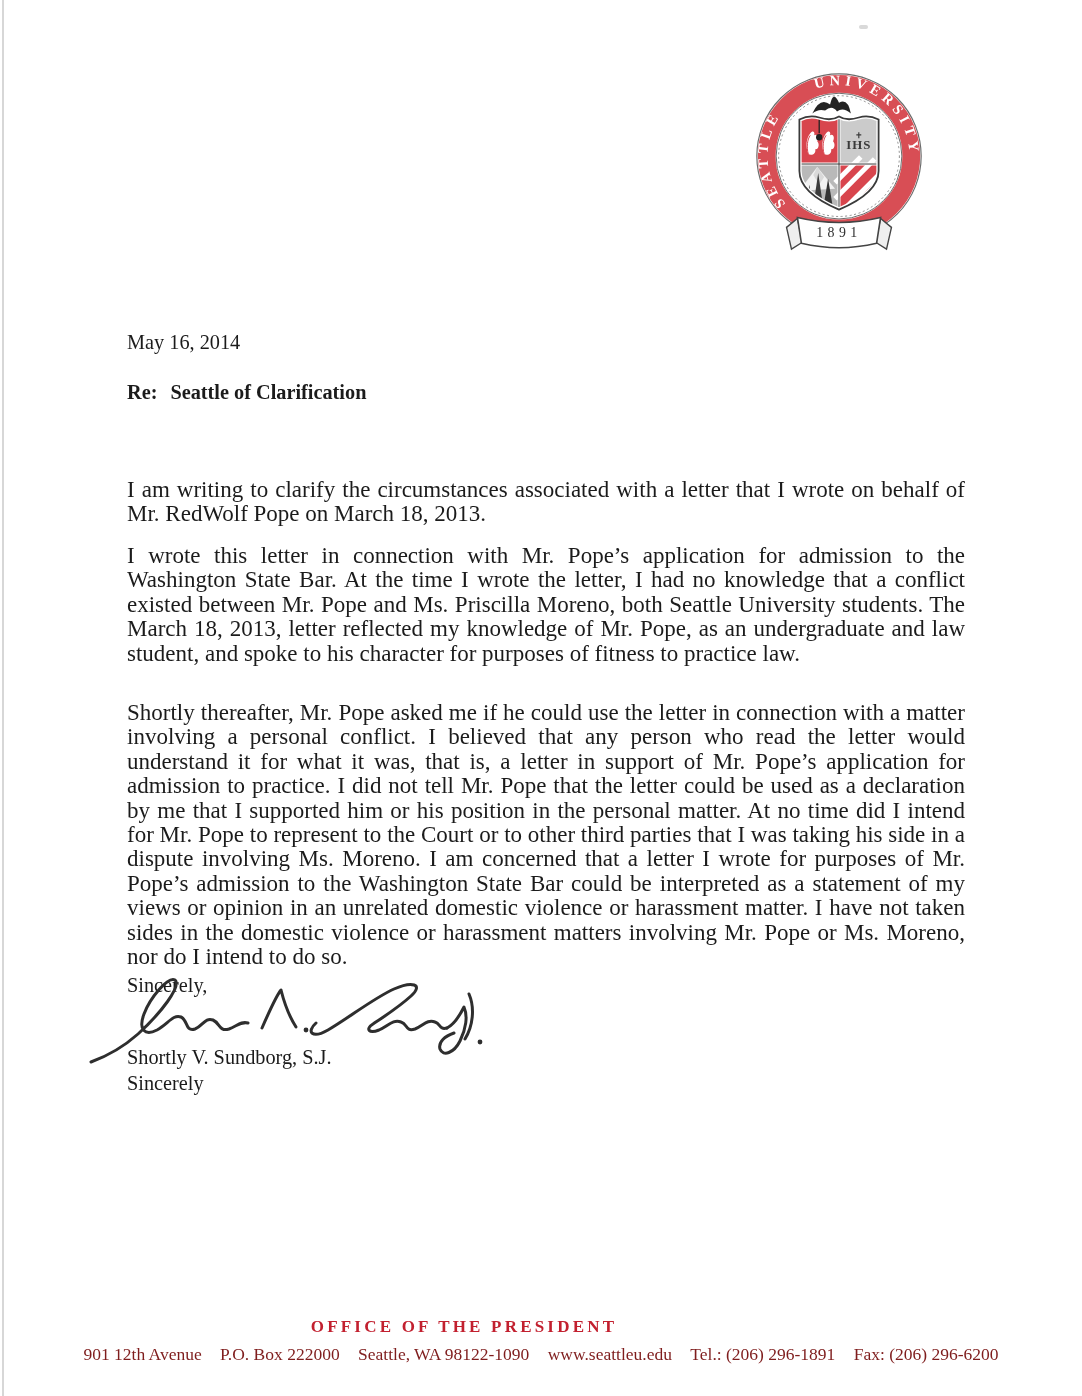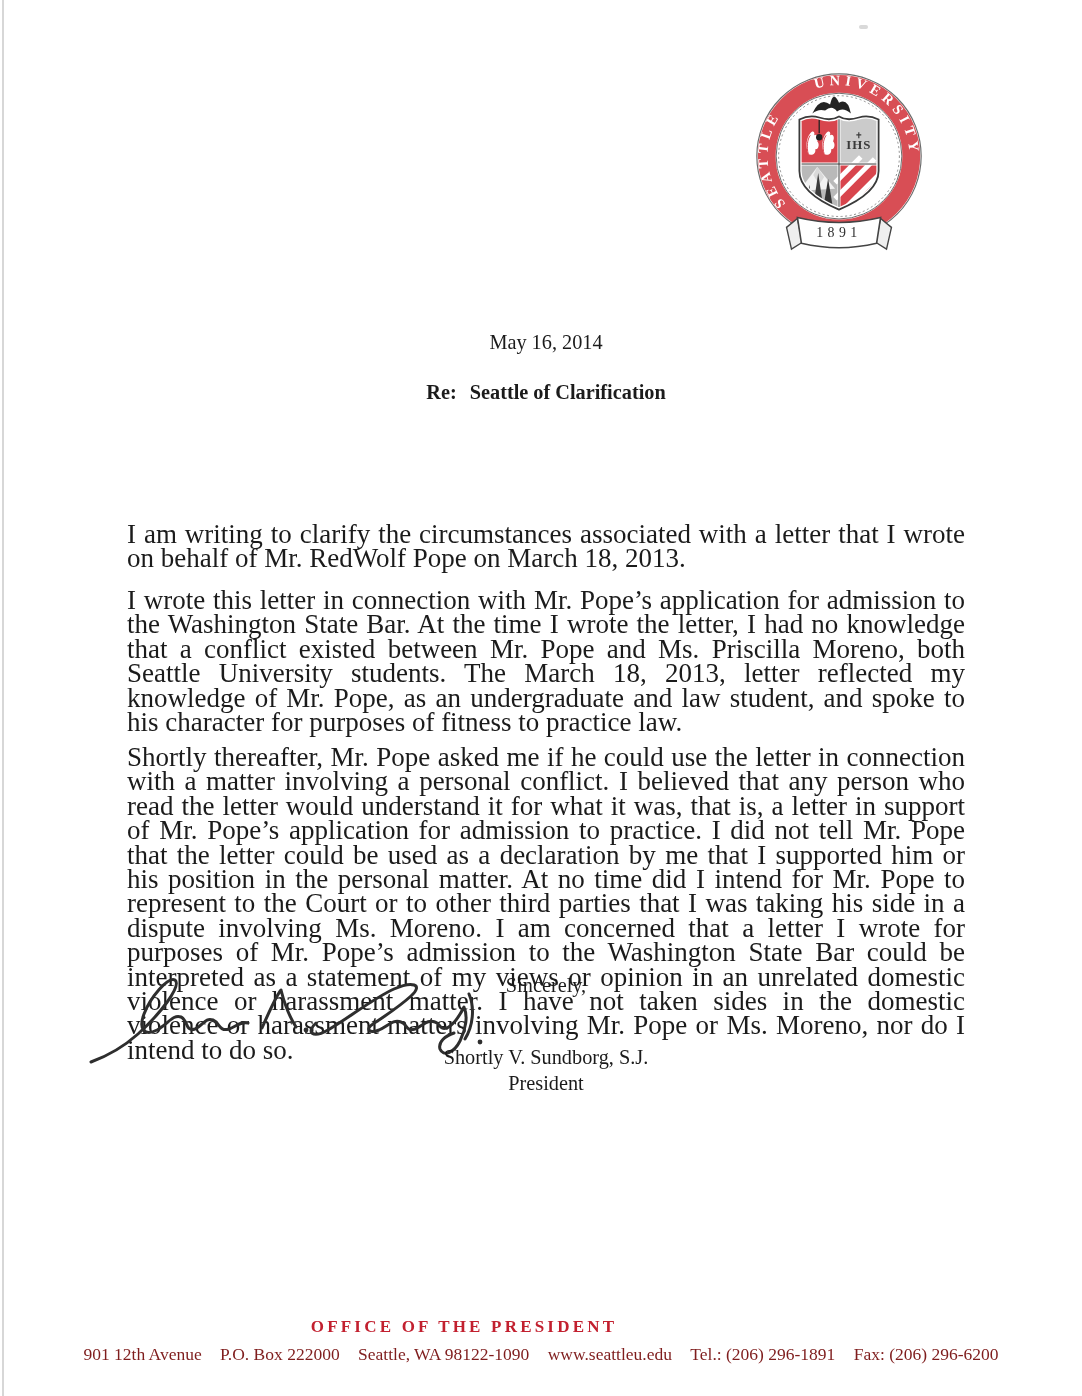--- a/index.html
+++ b/index.html
@@ -17,31 +17,30 @@
     position: absolute; left: 2px; top: 0; width: 2px; height: 1396px;
     background: #d7d7d7;
   }
   .scan-speck {
     position: absolute; left: 859px; top: 25px; width: 9px; height: 4px;
     background: #d9d9d9; border-radius: 2px;
   }
   .seal { position: absolute; left: 740px; top: 62px; width: 198px; height: 208px; }
   .seal svg { display: block; width: 100%; height: 100%; }
 
-  .block { position: absolute; left: 127px; width: 838px; margin: 0; text-align: center; }
+  .block { position: absolute; left: 127px; width: 838px; margin: 0; }
   .textline { font-size: 20.3px; line-height: 24.4px; white-space: nowrap; }
   .date       { top: 330px; }
   .subject    { top: 380px; font-weight: bold; }
   .subject .subject-label { margin-right: 13px; }
   .salutation { top: 427px; }
   .para {
     text-align: justify;
-    font-size: 27px;
+    font-size: 23px;
     line-height: 24.4px;
-    margin-top: 44px;
   }
   .para1 { top: 478px; }
   .para2 { top: 544px; }
   .para3 { top: 701px; }
   .closing { top: 973px; }
   .signature-svg { position: absolute; left: 88px; top: 966px; width: 400px; height: 100px; }
   .signer-name  { top: 1045px; }
   .signer-title { top: 1071px; }
 
   .footer-office {
@@ -161,21 +160,21 @@
       <path d="M 174 62 C 181 46 188 30 193 24 C 196 36 201 50 208 61"></path>
       <path d="M 228 57 C 218 66 224 73 240 64 C 262 51 286 32 306 23 C 324 15 336 18 323 30 C 311 41 294 52 285 58 C 277 63 281 68 291 64 C 300 60 305 53 313 56 C 320 58 317 66 327 63 C 335 60 339 53 347 56 C 353 58 351 64 359 62"></path>
       <path d="M 359 62 C 367 58 372 49 376 41 C 380 50 378 63 372 75 C 366 87 355 91 352 83 C 350 76 357 70 366 67"></path>
       <path d="M 381 28 C 387 42 385 60 377 73"></path>
     </g>
     <circle cx="218" cy="64" r="2.4" fill="#2e2e2e"></circle>
     <circle cx="392" cy="76" r="2.4" fill="#2e2e2e"></circle>
   </svg>
 
   <div class="block textline signer-name">Shortly V. Sundborg, S.J.</div>
-  <div class="block textline signer-title">President</div>
+  <div class="block textline signer-title">Sincerely</div>
 
   <div class="footer-office">OFFICE OF THE PRESIDENT</div>
   <div class="footer-address">
     <span class="seg">901 12th Avenue</span>
     <span class="seg">P.O. Box 222000</span>
     <span class="seg">Seattle, WA 98122-1090</span>
     <span class="seg">www.seattleu.edu</span>
     <span class="seg">Tel.: (206) 296-1891</span>
     <span class="seg">Fax: (206) 296-6200</span>
   </div>

